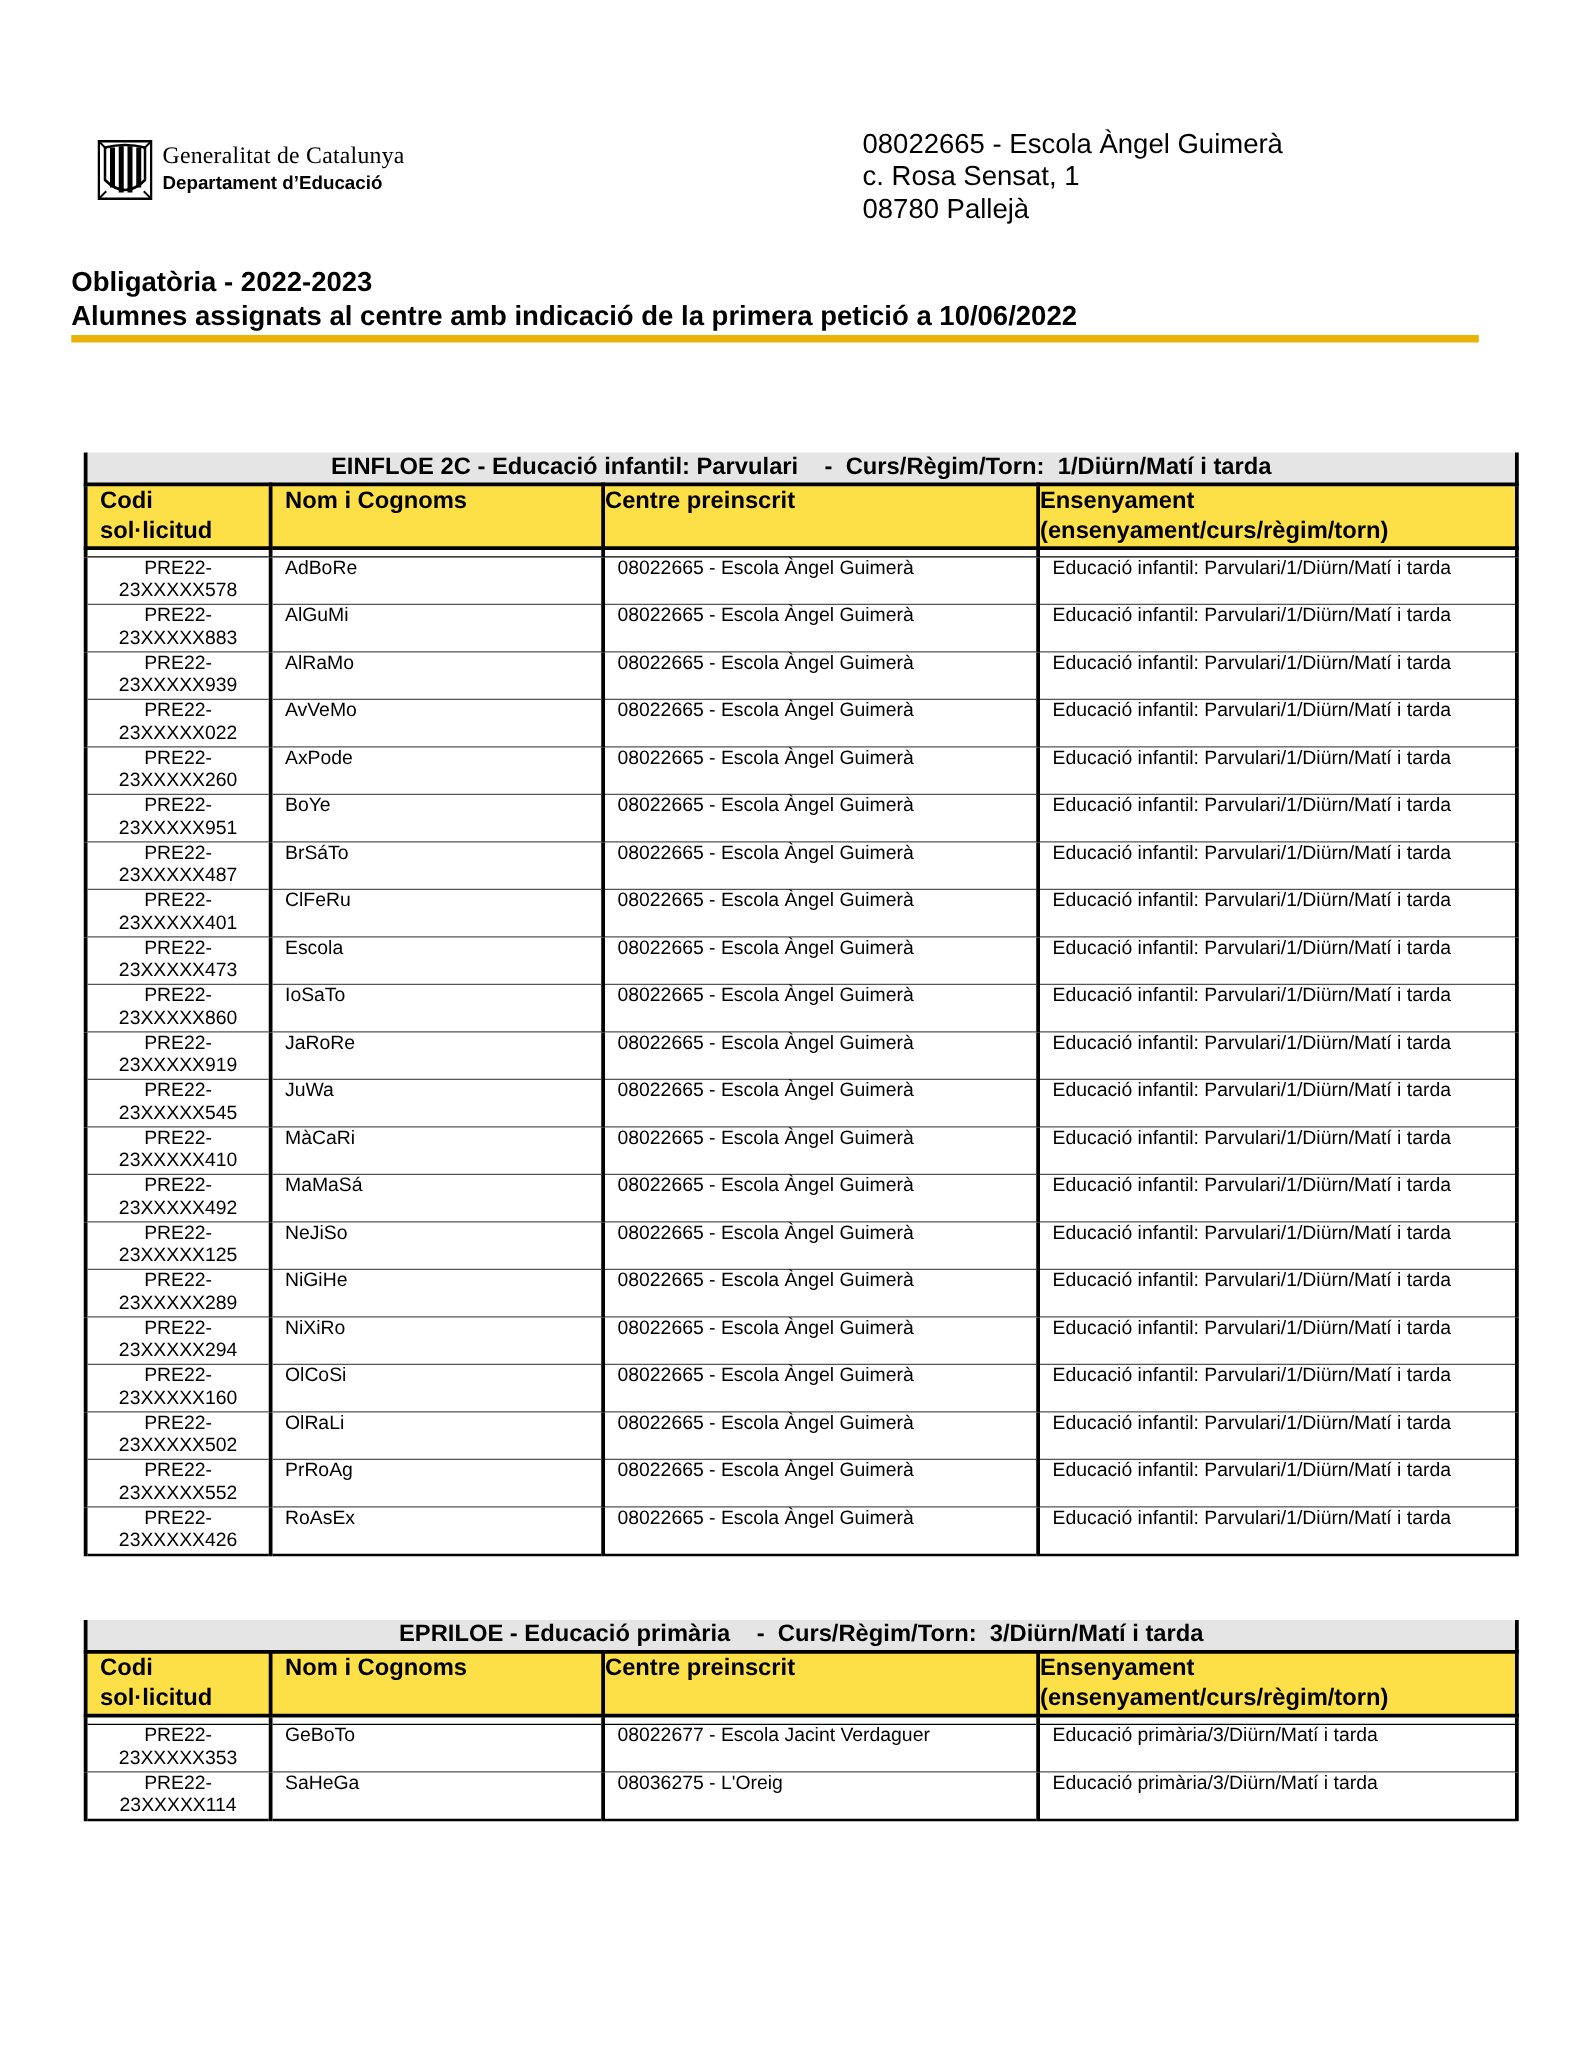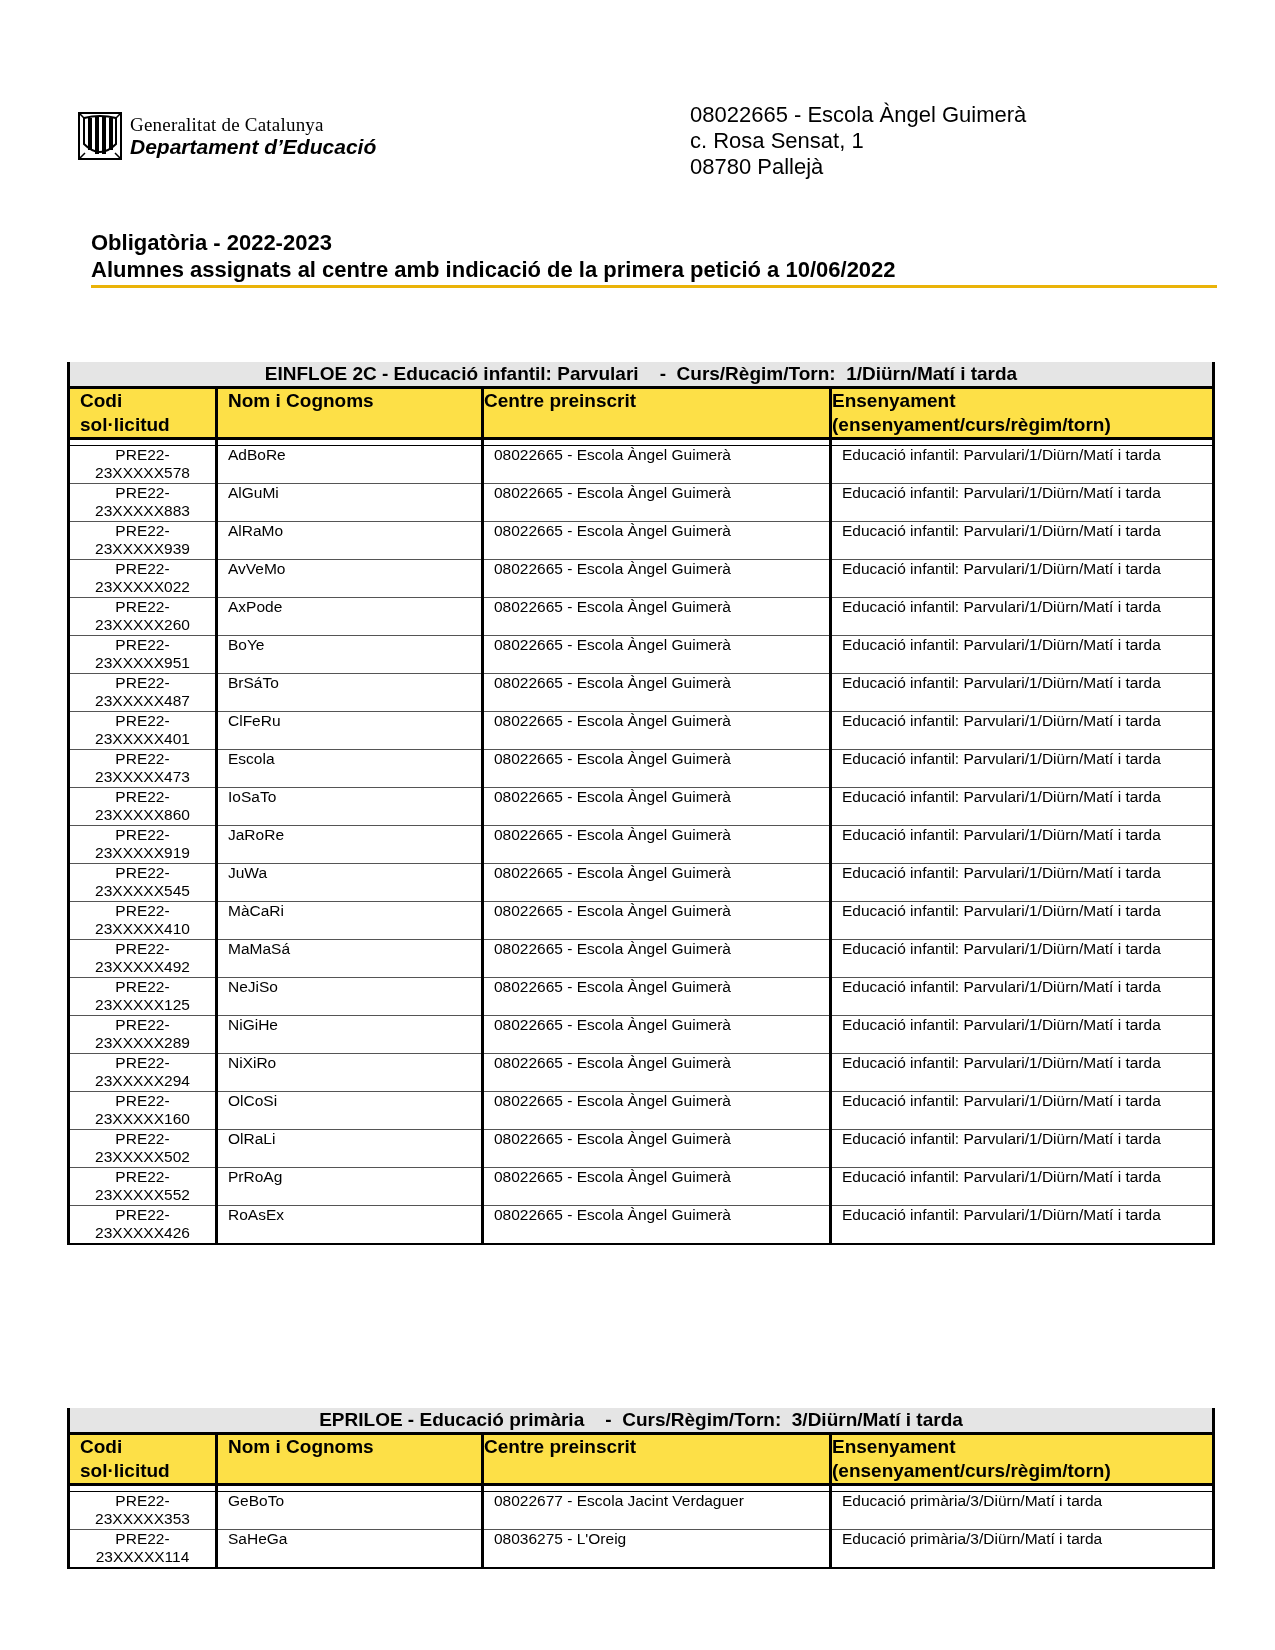--- a/index.html
+++ b/index.html
@@ -1,23 +1,23 @@
 <!DOCTYPE html>
 <html><head>
 <meta charset="utf-8">
 <style>
   html, body { margin:0; padding:0; background:#ffffff; }
   body { width:1275px; height:1650px; position:relative; font-family:"Liberation Sans", sans-serif; color:#000; overflow:hidden; }
   .logo { position:absolute; left:78px; top:112px; display:flex; align-items:center; }
   .logo-mark { width:44px; height:48px; margin-right:8px; }
   .logo-text { line-height:22px; }
   .logo-line1 { font-size:19px; font-weight:normal; letter-spacing:0.2px;font-family:Liberation Serif, serif; }
-  .logo-line2 { font-size:21px; font-weight:bold;font-style:italic; }
+  .logo-line2 { font-size:15px; font-weight:bold; }
   .address { position:absolute; left:690px; top:102px; font-size:22px; line-height:26px; }
-  .titles { position:absolute; left:91px; top:212px; width:1126px; border-bottom:3px solid #eab308; padding-bottom:2px;margin-top:17px; }
+  .titles { position:absolute; left:57px; top:212px; width:1126px; border-bottom:6px solid #eab308; padding-bottom:2px; }
   .titles div { font-size:22px; font-weight:bold; line-height:27px; }
   table.grid { position:absolute; left:67px; width:1145px; border-collapse:collapse; table-layout:fixed; }
   table.grid td, table.grid th { padding:0; }
   .band th { background:#e5e5e5; font-size:19px; font-weight:bold; text-align:center; height:24px; line-height:24px; border-left:3px solid #000; border-right:3px solid #000; border-bottom:3px solid #000; white-space:pre; }
   .colhead th { background:#fde047; font-size:19px; font-weight:bold; vertical-align:top; height:48px; line-height:24px; border-left:3px solid #000; border-right:3px solid #000; border-bottom:3px solid #000; }
   .colhead th.left { text-align:left; padding-left:10px; }
   .colhead th.center { text-align:left; }
   .spacer td { height:5px; border-left:3px solid #000; border-right:3px solid #000; border-bottom:1.5px solid #000; }
   .row td { font-size:15.5px; height:37px; line-height:18px; vertical-align:top; border-left:3px solid #000; border-right:3px solid #000; border-bottom:1.5px solid #555; }
   .row td.code { text-align:center; }
@@ -201,21 +201,21 @@
       </tr>
       <tr class="row">
         <td class="code"><span>PRE22-</span><br><span>23XXXXX426</span></td>
         <td class="txt">RoAsEx</td>
         <td class="txt">08022665 - Escola Àngel Guimerà</td>
         <td class="txt">Educació infantil: Parvulari/1/Diürn/Matí i tarda</td>
       </tr>
     </tbody>
 </table>
 
-<table class="grid" style="top:1408px;padding-left:36px;">
+<table class="grid" style="top:1296px;padding-left:36px;">
   <colgroup>
       <col style="width:148px">
       <col style="width:266px">
       <col style="width:348px">
       <col style="width:383px">
     </colgroup>
   <thead>
     <tr class="band">
         <th colspan="4">EPRILOE - Educació primària    -  Curs/Règim/Torn:  3/Diürn/Matí i tarda</th>
       </tr>

